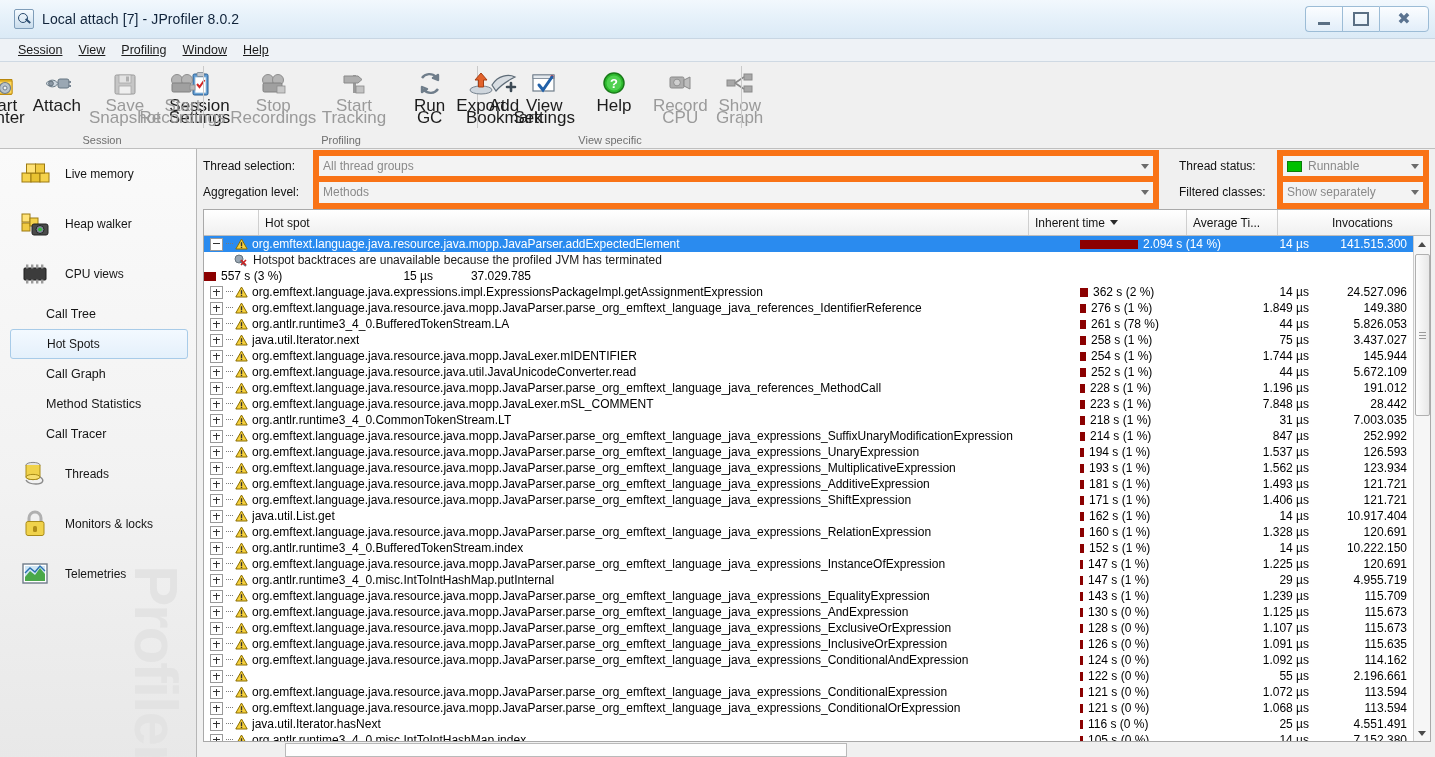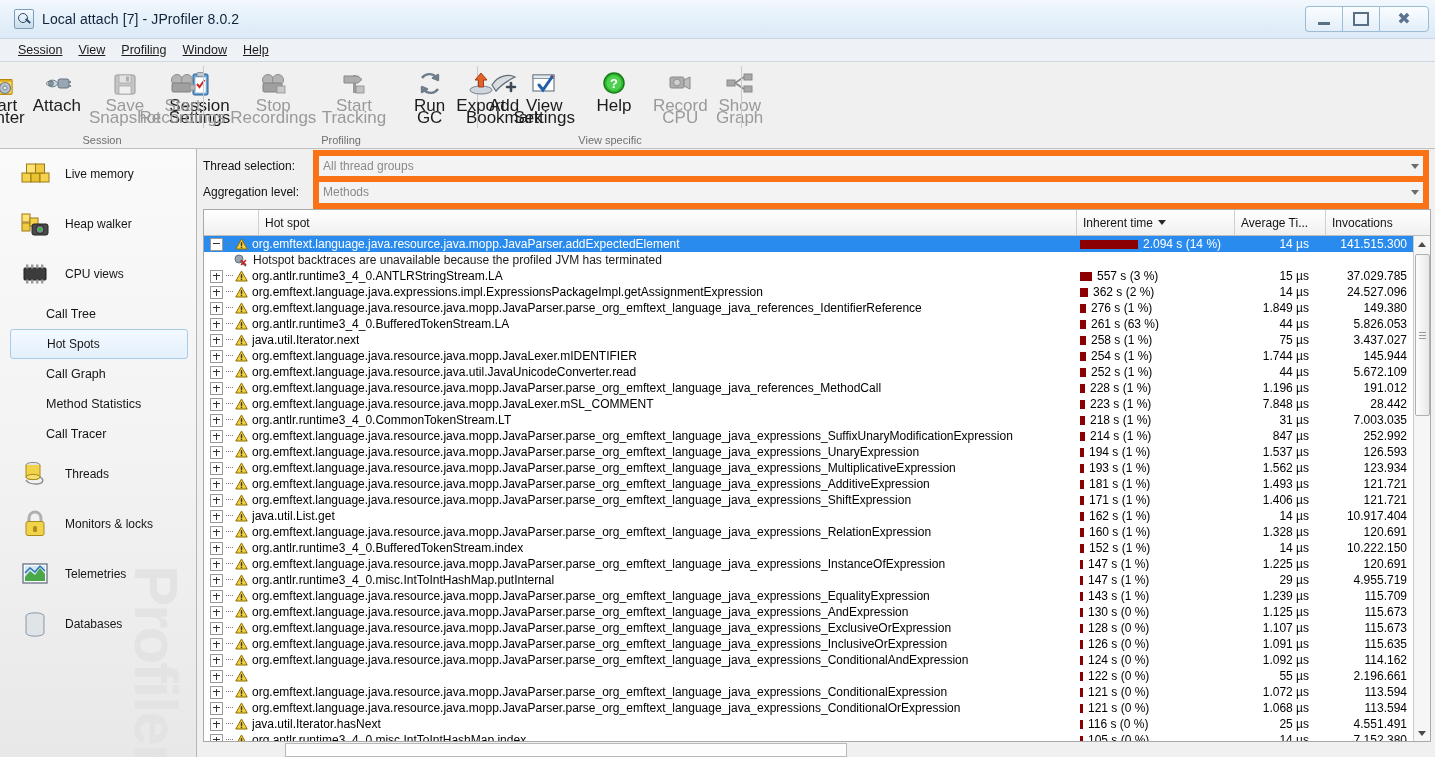--- a/index.html
+++ b/index.html
@@ -92,21 +92,21 @@
   .tablewrap{flex:1;margin:2px 4px 0 6px;border:1px solid #a9a9a9;background:#fff;
              display:flex;flex-direction:column;overflow:hidden;}
   .thead{display:flex;height:25px;background:linear-gradient(180deg,#ffffff,#f0f0f0);
          border-bottom:1px solid #bdbdbd;font-size:12px;}
   .th{display:flex;align-items:center;border-right:1px solid #cfcfcf;padding:0 6px;
       color:#141414;text-align:center;}
   .th.c0{width:42px;}
   .th.c1{flex:1;}
   .th.c2{width:145px;}
   .th.c3{width:78px;}
-  .th.c4{width:92px;border-right:none;}
+  .th.c4{width:92px;border-right:none;margin-left:48px;}
   .sortarrow{margin-left:5px;width:0;height:0;border-left:4px solid transparent;
       border-right:4px solid transparent;border-top:5px solid #2a2a2a;}
   .tbody{flex:1;overflow:hidden;position:relative;background:#fff;}
   .row{display:flex;height:16px;align-items:center;font-size:12px;white-space:nowrap;}
   .row.sel{background:#2a8bef;color:#fff;}
   .cell-name{flex:1;display:flex;align-items:center;overflow:hidden;padding-left:6px;}
   .expander{width:11px;height:11px;border:1px solid #9a9a9a;background:#fff;
       position:relative;flex:0 0 11px;margin-right:3px;}
   .expander::before{content:"";position:absolute;left:2px;top:4.5px;width:7px;height:1px;background:#333;}
   .expander.plus::after{content:"";position:absolute;left:4.5px;top:2px;width:1px;height:7px;background:#333;}
@@ -449,51 +449,55 @@
           <svg width="32" height="30" viewBox="0 0 32 30">
             <rect x="4" y="5" width="24" height="19" fill="#ffffff" stroke="#6f7d8a" stroke-width="1.4"></rect>
             <rect x="6" y="7" width="20" height="15" fill="#cfe6f5"></rect>
             <path d="M6 18 l5 -6 l5 4 l5 -7 l5 6 v7 H6 Z" fill="#4aa84a"></path>
             <path d="M6 14 l5 -5 l5 4 l5 -6 l5 5" fill="none" stroke="#2a6fb0" stroke-width="1.4"></path>
           </svg>
         </div>
         <div class="sb-lbl">Telemetries</div>
       </div>
 
-      <div class="sb-item">
-        <div class="sb-ico">
-          <svg width="32" height="30" viewBox="0 0 32 30">
-            <g fill="#dfe4e9" stroke="#8b98a4" stroke-width="1">
-              <ellipse cx="16" cy="7" rx="9" ry="3.2"></ellipse>
-              <path d="M7 7 v5 a9 3.2 0 0 0 18 0 V7"></path>
-              <path d="M7 13 v5 a9 3.2 0 0 0 18 0 v-5"></path>
-              <path d="M7 19 v5 a9 3.2 0 0 0 18 0 v-5"></path>
-            </g>
-          </svg>
-        </div>
-        <div class="sb-lbl">Databases</div>
-      </div>
 
     </div>
 
     <div class="main">
 
       <div class="filters">
         <div class="fcol-left">
           <div class="frow">
             <div class="flabel w1">Thread selection:</div>
             <div class="combo">
               <span>All thread groups</span>
               <span class="arrow"></span>
             </div>
           </div>
           <div class="frow">
             <div class="flabel w1">Aggregation level:</div>
             <div class="combo">
               <span>Methods</span>
+              <span class="arrow"></span>
+            </div>
+          </div>
+        </div>
+        <div class="fcol-right">
+          <div class="frow">
+            <div class="flabel w2">Thread status:</div>
+            <div class="combo">
+              <span class="statusbox"></span>
+              <span>Runnable</span>
+              <span class="arrow"></span>
+            </div>
+          </div>
+          <div class="frow">
+            <div class="flabel w2">Filtered classes:</div>
+            <div class="combo">
+              <span>Show separately</span>
               <span class="arrow"></span>
             </div>
           </div>
         </div>
       </div>
 
       <div class="tablewrap">
         <div class="thead">
           <div class="th c0"></div>
           <div class="th c1">
@@ -533,30 +537,20 @@
               </div>
               <div class="msgrow">
                 <span class="msgico"><svg width="14" height="13" viewBox="0 0 14 13">
                     <circle cx="5" cy="5" r="4" fill="#9aa7b3" stroke="#65727d" stroke-width="1"></circle>
                     <path d="M6 7 L12 12" stroke="#65727d" stroke-width="2"></path>
                     <path d="M7 6 l5 5 M12 6 l-5 5" stroke="#cc2020" stroke-width="1.6"></path>
                   </svg></span>
                 <span>Hotspot backtraces are unavailable because the profiled JVM has terminated</span>
               </div>
               <div class="row">
-                <div class="cell-name">
-                  <span class="expander plus"></span>
-                  <span class="dots"></span>
-                  <span class="warnico"><svg width="13" height="12" viewBox="0 0 13 12">
-                      <path d="M6.5 1 L12.2 11 H0.8 Z" fill="#f7d13c" stroke="#8a6d00" stroke-width="1"></path>
-                      <rect x="5.8" y="4.2" width="1.4" height="3.8" fill="#333"></rect>
-                      <rect x="5.8" y="8.7" width="1.4" height="1.4" fill="#333"></rect>
-                    </svg></span>
-                  <span class="nametext">org.antlr.runtime3_4_0.ANTLRStringStream.LA</span>
-                </div>
                 <div class="cell-bar">
                   <span class="bar" style="width:12px"></span>
                   <span class="bartext">557 s (3 %)</span>
                 </div>
                 <div class="cell-avg">15 µs</div>
                 <div class="cell-inv">37.029.785</div>
               </div>
               <div class="row">
                 <div class="cell-name">
                   <span class="expander plus"></span>
@@ -599,21 +593,21 @@
                   <span class="dots"></span>
                   <span class="warnico"><svg width="13" height="12" viewBox="0 0 13 12">
                       <path d="M6.5 1 L12.2 11 H0.8 Z" fill="#f7d13c" stroke="#8a6d00" stroke-width="1"></path>
                       <rect x="5.8" y="4.2" width="1.4" height="3.8" fill="#333"></rect>
                       <rect x="5.8" y="8.7" width="1.4" height="1.4" fill="#333"></rect>
                     </svg></span>
                   <span class="nametext">org.antlr.runtime3_4_0.BufferedTokenStream.LA</span>
                 </div>
                 <div class="cell-bar">
                   <span class="bar" style="width:6px"></span>
-                  <span class="bartext">261 s (63 %)</span>
+                  <span class="bartext">261 s (78 %)</span>
                 </div>
                 <div class="cell-avg">44 µs</div>
                 <div class="cell-inv">5.826.053</div>
               </div>
               <div class="row">
                 <div class="cell-name">
                   <span class="expander plus"></span>
                   <span class="dots"></span>
                   <span class="warnico"><svg width="13" height="12" viewBox="0 0 13 12">
                       <path d="M6.5 1 L12.2 11 H0.8 Z" fill="#f7d13c" stroke="#8a6d00" stroke-width="1"></path>

